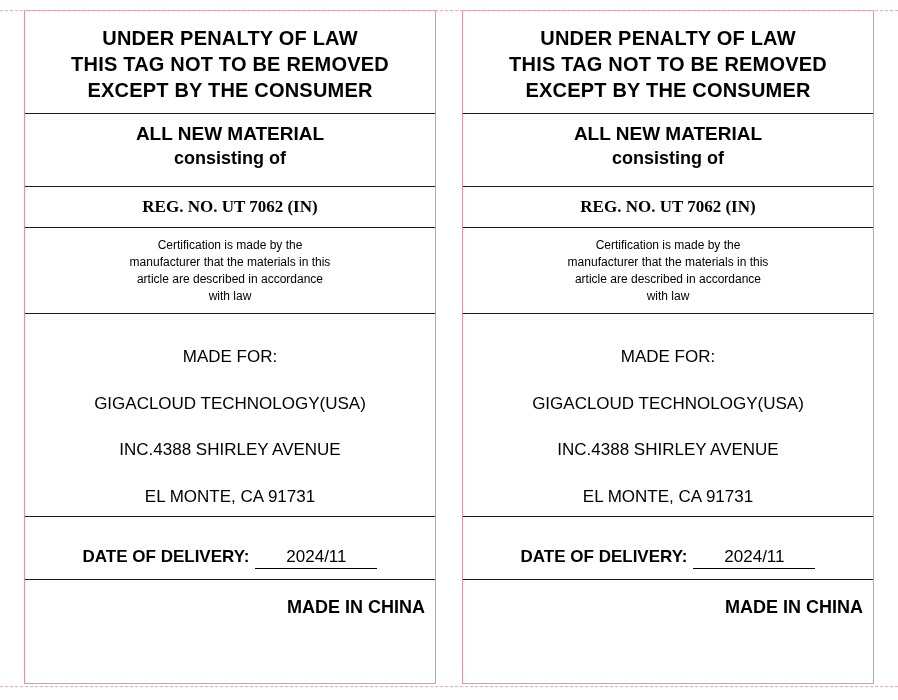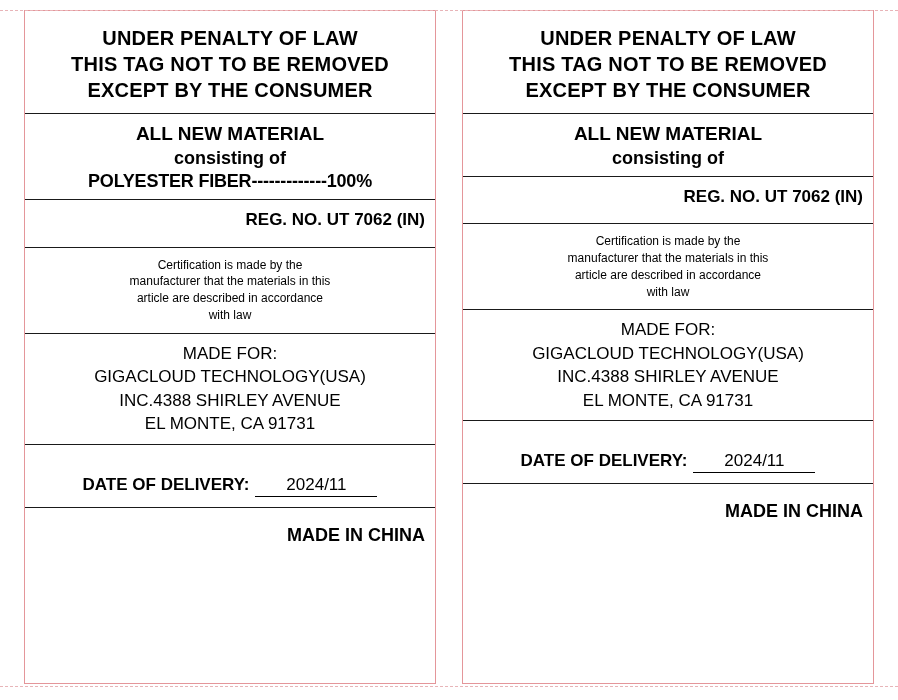--- a/index.html
+++ b/index.html
@@ -68,41 +68,42 @@
     letter-spacing: 0.2px;
   }
   .s-penalty {
     padding-top: 14px;
     padding-bottom: 10px;
   }
 
   
   .s-material {
     padding-top: 8px;
-    padding-bottom: 6px;
+    padding-bottom: 16px;
   }
   .s-material .heading {
     font-size: 19px;
     font-weight: bold;
   }
   .s-material .sub {
     font-size: 18px;
     font-weight: bold;
   }
   .s-material .comp {
     font-size: 18px;
     font-weight: bold;
     letter-spacing: -0.2px;
   }
 
   
   .s-reg {
-    text-align: right;
+    text-align: center;
     padding-top: 9px;
-    padding-bottom: 15px;
+    padding-bottom: 9px;
+    font-family: Liberation Serif, serif;
   }
   .s-reg .line {
     font-size: 17px;
     font-weight: bold;
   }
 
   
   .s-cert {
     padding-top: 9px;
     padding-bottom: 9px;
@@ -119,20 +120,21 @@
     padding-bottom: 8px;
   }
   .s-madefor .heading {
     font-size: 18px;
     font-weight: bold;
   }
   .s-madefor .line {
     font-size: 17px;
     font-weight: normal;
     line-height: 1.38;
+    margin-top: 23px;
   }
 
   
   .s-date {
     padding-top: 10px;
     padding-bottom: 10px;
     text-align: center;
   }
   .s-date .row {
     display: inline-flex;
@@ -172,21 +174,20 @@
 
     <div class="tag-section s-penalty">
       <div class="line">UNDER PENALTY OF LAW</div>
       <div class="line">THIS TAG NOT TO BE REMOVED</div>
       <div class="line">EXCEPT BY THE CONSUMER</div>
     </div>
 
     <div class="tag-section s-material">
       <div class="line heading">ALL NEW MATERIAL</div>
       <div class="line sub">consisting of</div>
-      <div class="line comp">POLYESTER FIBER-------------100%</div>
     </div>
 
     <div class="tag-section s-reg">
       <div class="line">REG. NO. UT 7062 (IN)</div>
     </div>
 
     <div class="tag-section s-cert">
       <div class="line">Certification is made by the</div>
       <div class="line">manufacturer that the materials in this</div>
       <div class="line">article are described in accordance</div>

